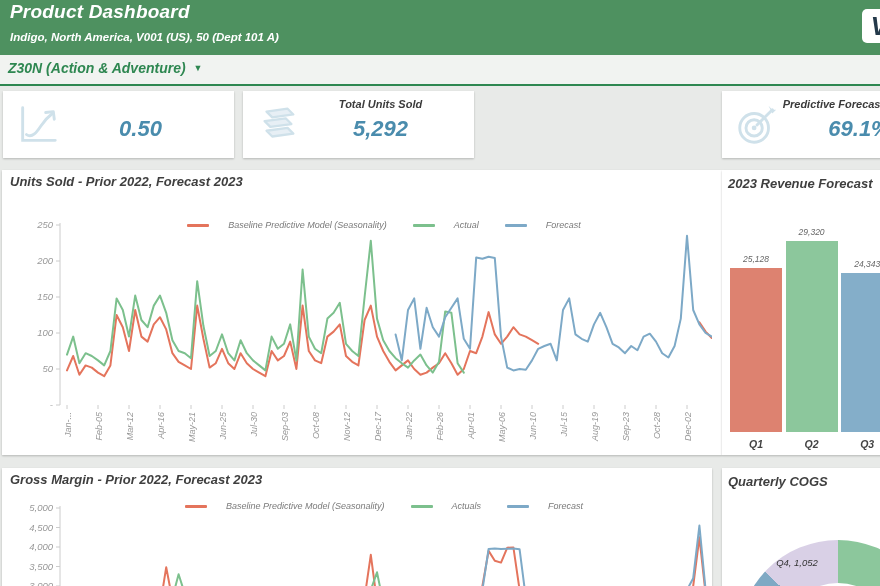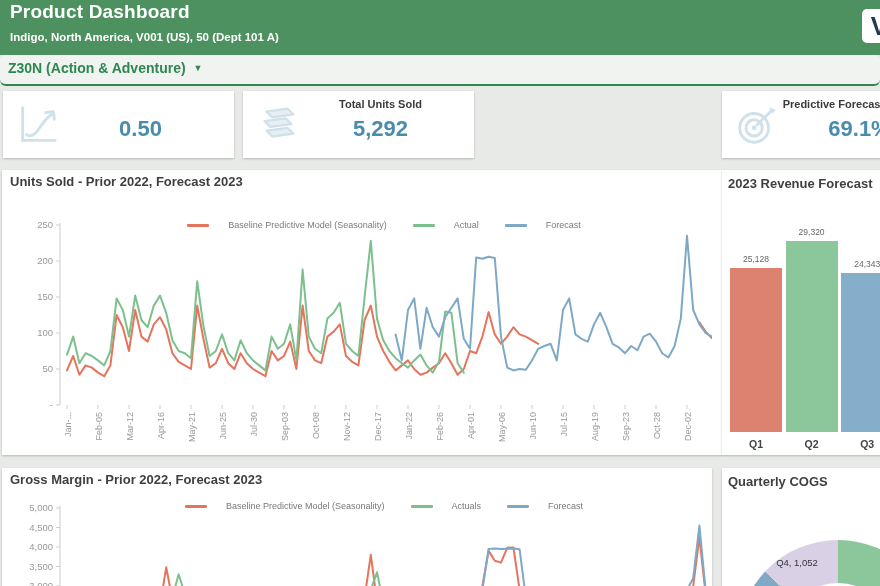--- a/index.html
+++ b/index.html
@@ -1,28 +1,28 @@
 <!DOCTYPE html>
 <html><head>
 <meta charset="utf-8">
 <style>
   html,body{margin:0;padding:0;}
   body{width:880px;height:586px;overflow:hidden;background:#e8eae8;
        font-family:"Liberation Sans",sans-serif;position:relative;}
-  #app{position:absolute;inset:0;width:880px;height:586px;overflow:hidden;}
+  #app{position:absolute;inset:0;width:880px;height:586px;overflow:hidden;font-style:italic;}
 
   
   .hdr{position:absolute;left:0;top:0;width:880px;height:55px;background:#4e9160;}
   .hdr-title{position:absolute;left:10px;top:1px;color:#fff;font-size:19px;font-weight:bold;letter-spacing:.2px;}
   .hdr-sub{position:absolute;left:10px;top:31px;color:#fff;font-size:11.5px;font-weight:bold;}
   .logo{position:absolute;left:862px;top:9px;width:34px;height:34px;background:#fff;border-radius:5px;
         display:flex;align-items:center;justify-content:center;color:#24394a;font-size:25px;font-weight:bold;}
 
   
-  .fbar{position:absolute;left:0;top:55px;width:880px;height:29px;background:#f1f3f1;border-bottom:2px solid #2e8751;border-radius:6px;}
+  .fbar{position:absolute;left:0;top:55px;width:880px;height:29px;background:#f1f3f1;border-bottom:2px solid #2e8751;}
   .fbar-inner{position:absolute;left:8px;top:5px;color:#2e8751;font-size:14px;font-weight:bold;cursor:pointer;}
   .fbar-inner .caret{font-size:9px;vertical-align:2px;margin-left:4px;}
 
   
   .card{position:absolute;background:#fff;box-shadow:0 1px 2px rgba(0,0,0,.22);}
   .kpi{top:91px;height:67px;width:231px;}
   .kpi .icon{position:absolute;left:12px;top:11px;width:46px;height:46px;}
   .kpi .klabel{position:absolute;left:48px;right:4px;top:7px;text-align:center;font-size:11px;font-weight:bold;color:#3b3b3b;white-space:nowrap;}
   .kpi .kvalue{position:absolute;left:48px;right:4px;top:25px;text-align:center;font-size:22px;font-weight:bold;color:#4a8cad;}
 

